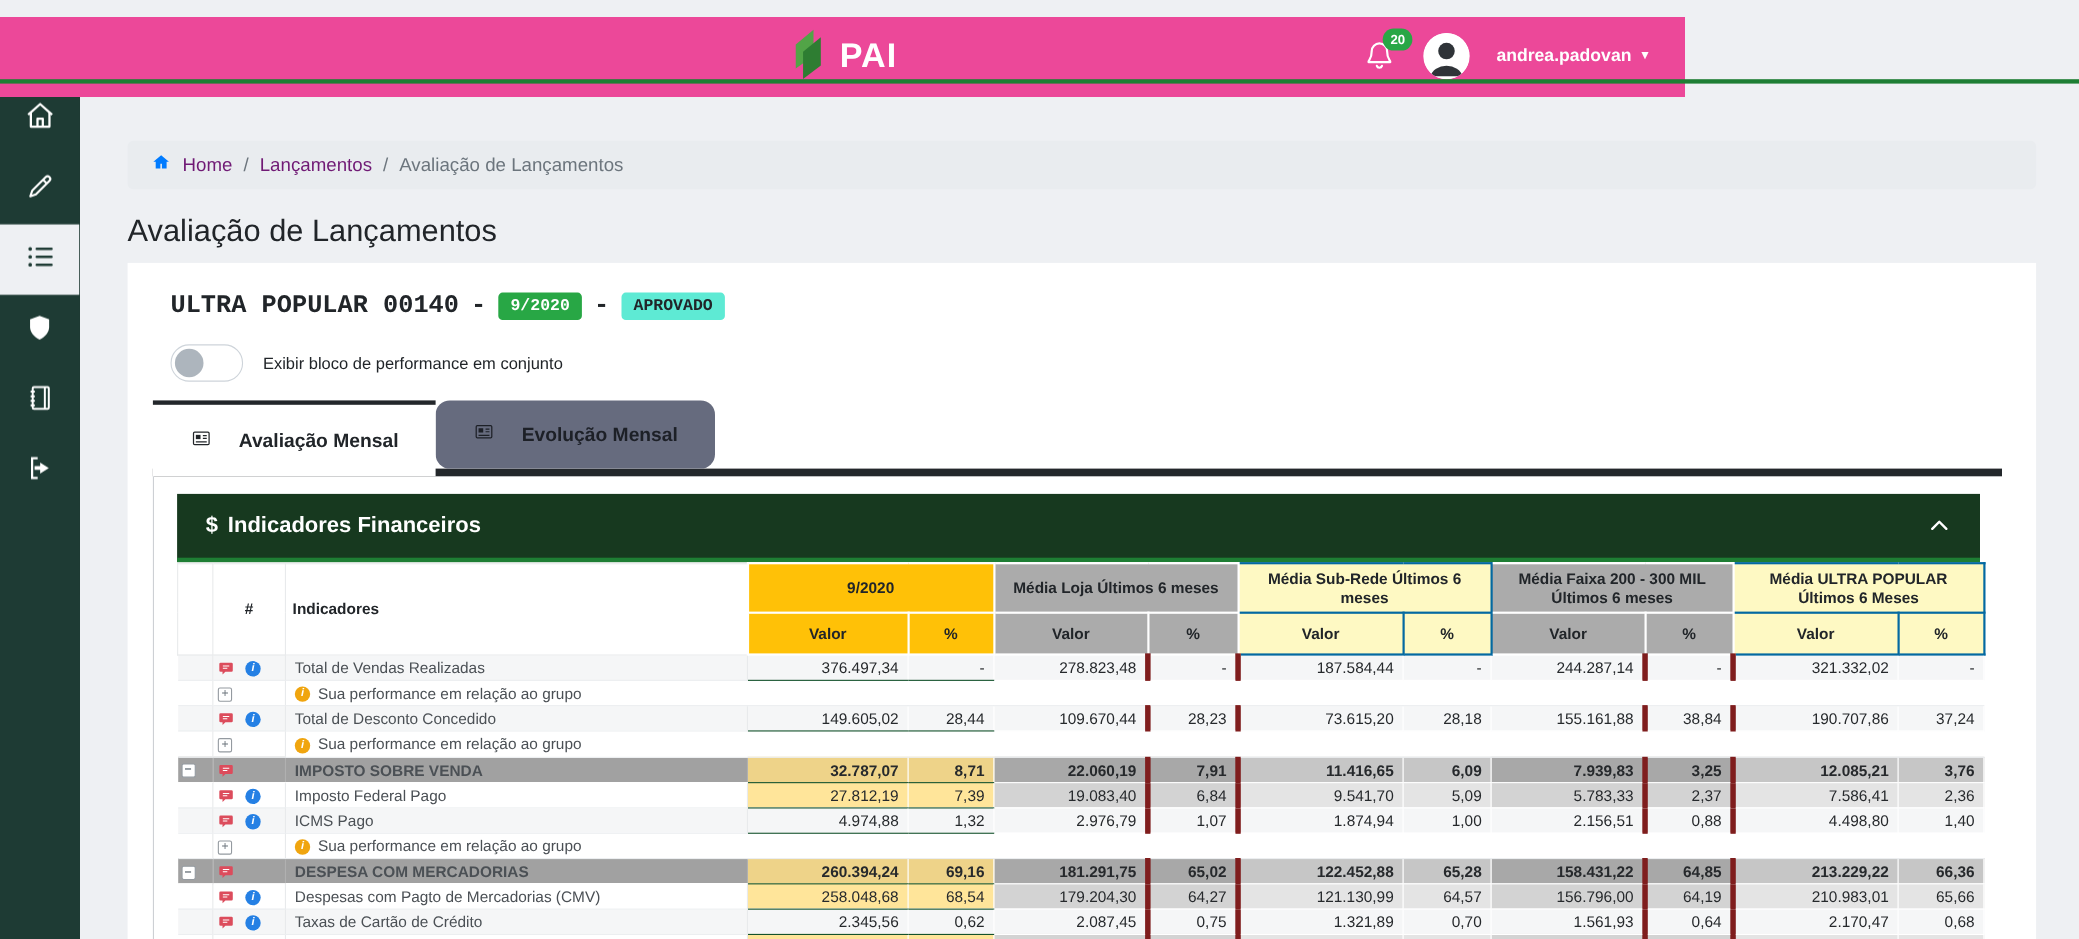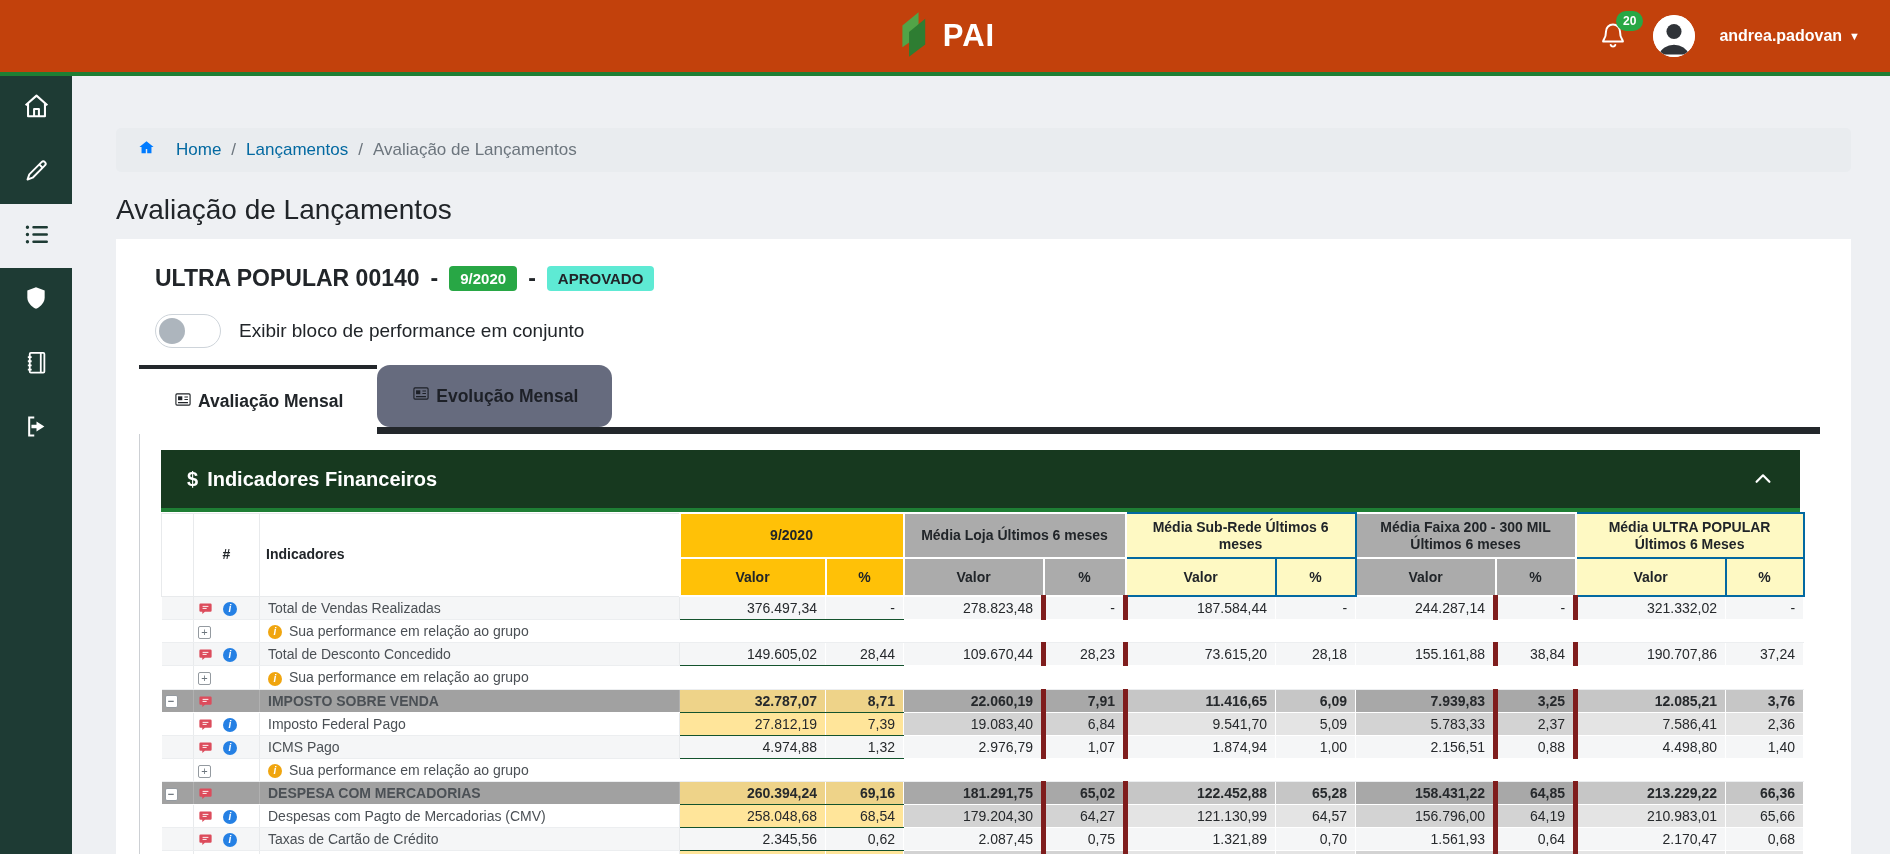--- a/index.html
+++ b/index.html
@@ -1,20 +1,20 @@
 <!DOCTYPE html>
 <html><head>
 <meta charset="utf-8">
 <style>
   * { box-sizing: border-box; margin: 0; padding: 0; }
   html,body { width:1890px; height:854px; overflow:hidden; background:#eef0f3;
     font-family:"Liberation Sans", sans-serif; color:#212529; }
 
   
-  .navbar { position:fixed; top:0; left:0; width:1890px; height:72px; background:#c2410c; z-index:30; }
+  .navbar { position:fixed; top:15px; left:0; width:1531px; height:72px; background:#ec4899; z-index:30; }
   .brand { position:absolute; left:50%; top:0; height:72px; transform:translateX(-50%);
     display:flex; align-items:center; gap:10px; }
   .brand-text { color:#fff; font-size:31px; font-weight:700; letter-spacing:1px; }
   .nav-right { position:absolute; right:30px; top:0; height:72px; display:flex; align-items:center; gap:24px; }
   .bell-wrap { position:relative; width:30px; height:32px; cursor:pointer; }
   .bell-badge { position:absolute; top:-9px; right:-14px; background:#28a745; color:#fff;
     font-size:12px; font-weight:700; border-radius:11px; padding:3px 7px; }
   .avatar { width:42px; height:42px; border-radius:50%; background:#fff; overflow:hidden; }
   .user-menu { display:flex; align-items:center; gap:7px; color:#fff; font-size:16px; font-weight:700; cursor:pointer; }
   .caret { font-size:11px; }
@@ -25,42 +25,42 @@
   
   .sidebar { position:fixed; top:76px; left:0; bottom:0; width:72px; background:#1e3b34; z-index:20; }
   .side-item { height:64px; display:flex; align-items:center; justify-content:center; cursor:pointer; }
   .side-item.active { background:#eef0f3; }
 
   
   .main { margin-left:72px; padding-top:76px; }
   .content { margin:0 39px 0 44px; }
   .breadcrumb-bar { margin-top:52px; height:44px; background:#e9ecef; border-radius:5px;
     display:flex; align-items:center; padding:0 22px; font-size:17px; gap:10px; }
-  .bc-link { color:#0369a1; text-decoration:none; display:flex; align-items:center; gap:21px; cursor:pointer; }
+  .bc-link { color:#701a75; text-decoration:none; display:flex; align-items:center; gap:11px; cursor:pointer; }
   .bc-sep { color:#6c757d; }
   .bc-current { color:#6c757d; }
   .page-title { margin-top:22px; font-size:28px; font-weight:500; color:#212529; }
 
   
   .card { margin-top:13px; background:#fff; padding:26px 31px 0 23px; min-height:623px; }
   .store-line { display:flex; align-items:center; gap:11px; padding-left:16px;
-    font-size:23px; font-weight:700; color:#212529; }
+    font-size:23px; font-weight:700; color:#212529;font-family:Liberation Mono, monospace; }
   .badge { font-size:15px; font-weight:700; border-radius:4px; padding:5px 11px; line-height:1; }
   .badge-green { background:#28a745; color:#fff; }
   .badge-yellow { background:#5eead4; color:#212529; }
   .dash { font-weight:700; }
   .toggle-row { margin-top:22px; padding-left:16px; display:flex; align-items:center; gap:18px; }
   .toggle { width:66px; height:34px; border:1px solid #ced4da; border-radius:17px; background:#fff;
     position:relative; cursor:pointer; }
   .toggle-knob { position:absolute; top:3px; left:3px; width:26px; height:26px; border-radius:50%; background:#adb5bd; }
-  .toggle-label { font-size:19px; color:#212529;text-align:right; }
+  .toggle-label { font-size:15px; color:#212529;text-align:right; }
 
   
   .tabs { margin-top:17px; display:flex; align-items:flex-start; position:relative; z-index:2; }
-  .tab { height:62px; display:flex; align-items:center; justify-content:center; gap:5px;
+  .tab { height:62px; display:flex; align-items:center; justify-content:center; gap:24px;
     padding:0 34px; font-size:17.5px; font-weight:600; color:#212529; cursor:pointer; }
   .tab.active { background:#fff; border-top:4px solid #23272b; height:69px; margin-bottom:-7px;
     position:relative; z-index:3; }
   .tab.inactive { background:#666b7e; color:#1d2027;border-radius:13px; }
   .tab-body { border-top:7px solid #23272b; border-left:1px solid #cdd0d4; background:#fff;
     min-height:440px; padding:16px 0 0 0; position:relative; z-index:1; }
 
   
   .panel { margin:0 20px 0 21px; }
   .panel-header { height:62px; background:#17391f; border-bottom:4px solid #1e7e34;

